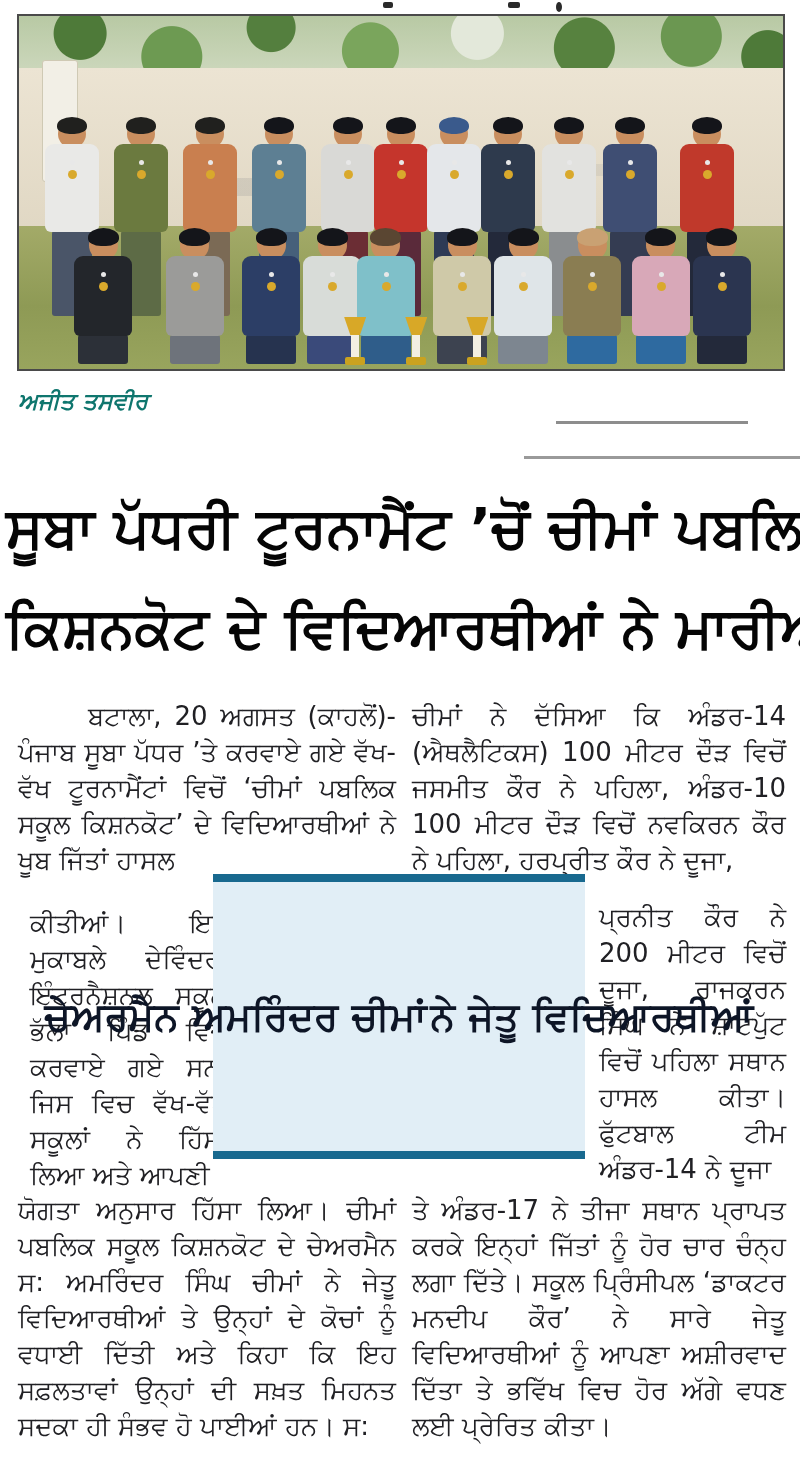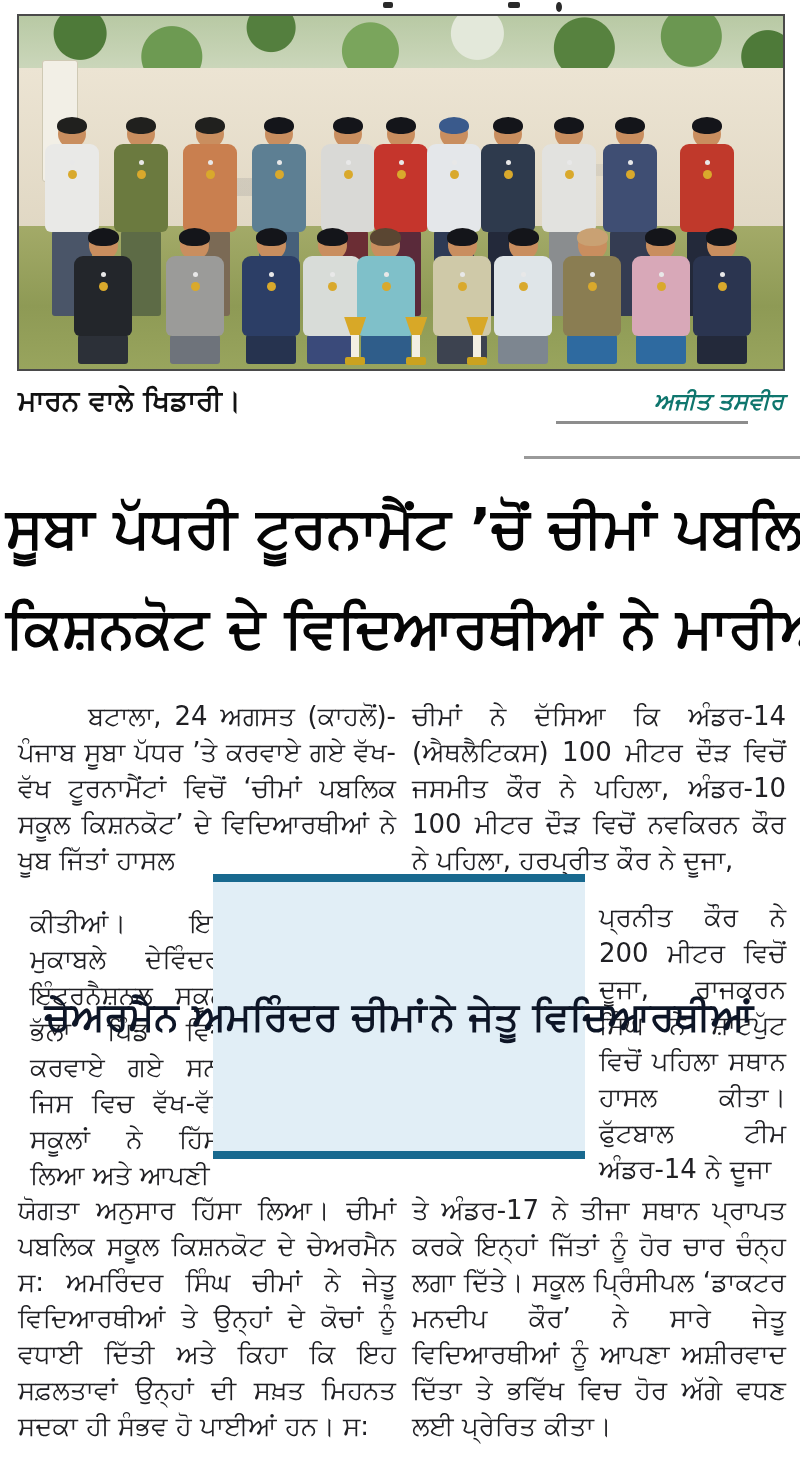--- a/index.html
+++ b/index.html
@@ -309,34 +309,33 @@
       <div class="trophy" style="left: 60%;">
         <div class="cup"></div>
         <div class="stem"></div>
         <div class="base"></div>
       </div>
     </div>
 </div>
 
 <div class="caption">
   <div class="caption-row2">
-    <span>ਮਾਰਨ ਵਾਲੇ ਖਿਡਾਰੀ।</span>
     <span class="credit">ਅਜੀਤ ਤਸਵੀਰ</span>
   </div>
 </div>
 
 <div class="rule-a"></div>
 <div class="rule-b"></div>
 
 <div class="headline">
   <div class="hl">ਸੂਬਾ ਪੱਧਰੀ ਟੂਰਨਾਮੈਂਟ ’ਚੋਂ ਚੀਮਾਂ ਪਬਲਿਕ ਸਕੂਲ</div>
   <div class="hl">ਕਿਸ਼ਨਕੋਟ ਦੇ ਵਿਦਿਆਰਥੀਆਂ ਨੇ ਮਾਰੀਆਂ ਮੱਲਾਂ</div>
 </div>
 
-<div class="para p-left-top">ਬਟਾਲਾ, 24 ਅਗਸਤ (ਕਾਹਲੋਂ)- ਪੰਜਾਬ ਸੂਬਾ ਪੱਧਰ ’ਤੇ ਕਰਵਾਏ ਗਏ ਵੱਖ-ਵੱਖ ਟੂਰਨਾਮੈਂਟਾਂ ਵਿਚੋਂ ‘ਚੀਮਾਂ ਪਬਲਿਕ ਸਕੂਲ ਕਿਸ਼ਨਕੋਟ’ ਦੇ ਵਿਦਿਆਰਥੀਆਂ ਨੇ ਖੂਬ ਜਿੱਤਾਂ ਹਾਸਲ</div>
+<div class="para p-left-top">ਬਟਾਲਾ, 20 ਅਗਸਤ (ਕਾਹਲੋਂ)- ਪੰਜਾਬ ਸੂਬਾ ਪੱਧਰ ’ਤੇ ਕਰਵਾਏ ਗਏ ਵੱਖ-ਵੱਖ ਟੂਰਨਾਮੈਂਟਾਂ ਵਿਚੋਂ ‘ਚੀਮਾਂ ਪਬਲਿਕ ਸਕੂਲ ਕਿਸ਼ਨਕੋਟ’ ਦੇ ਵਿਦਿਆਰਥੀਆਂ ਨੇ ਖੂਬ ਜਿੱਤਾਂ ਹਾਸਲ</div>
 <div class="para p-left-narrow">ਕੀਤੀਆਂ। ਇਹ ਮੁਕਾਬਲੇ ਦੇਵਿੰਦਰਾ ਇੰਟਰਨੈਸ਼ਨਲ ਸਕੂਲ ਭੱਲਾ ਪਿੰਡ ਵਿਚ ਕਰਵਾਏ ਗਏ ਸਨ, ਜਿਸ ਵਿਚ ਵੱਖ-ਵੱਖ ਸਕੂਲਾਂ ਨੇ ਹਿੱਸਾ ਲਿਆ ਅਤੇ ਆਪਣੀ</div>
 <div class="para p-left-bottom">ਯੋਗਤਾ ਅਨੁਸਾਰ ਹਿੱਸਾ ਲਿਆ। ਚੀਮਾਂ ਪਬਲਿਕ ਸਕੂਲ ਕਿਸ਼ਨਕੋਟ ਦੇ ਚੇਅਰਮੈਨ ਸ: ਅਮਰਿੰਦਰ ਸਿੰਘ ਚੀਮਾਂ ਨੇ ਜੇਤੂ ਵਿਦਿਆਰਥੀਆਂ ਤੇ ਉਨ੍ਹਾਂ ਦੇ ਕੋਚਾਂ ਨੂੰ ਵਧਾਈ ਦਿੱਤੀ ਅਤੇ ਕਿਹਾ ਕਿ ਇਹ ਸਫ਼ਲਤਾਵਾਂ ਉਨ੍ਹਾਂ ਦੀ ਸਖ਼ਤ ਮਿਹਨਤ ਸਦਕਾ ਹੀ ਸੰਭਵ ਹੋ ਪਾਈਆਂ ਹਨ। ਸ:</div>
 
 <div class="para p-right-top">ਚੀਮਾਂ ਨੇ ਦੱਸਿਆ ਕਿ ਅੰਡਰ-14 (ਐਥਲੈਟਿਕਸ) 100 ਮੀਟਰ ਦੌੜ ਵਿਚੋਂ ਜਸਮੀਤ ਕੌਰ ਨੇ ਪਹਿਲਾ, ਅੰਡਰ-10 100 ਮੀਟਰ ਦੌੜ ਵਿਚੋਂ ਨਵਕਿਰਨ ਕੌਰ ਨੇ ਪਹਿਲਾ, ਹਰਪ੍ਰੀਤ ਕੌਰ ਨੇ ਦੂਜਾ,</div>
 <div class="para p-right-narrow">ਪ੍ਰਨੀਤ ਕੌਰ ਨੇ 200 ਮੀਟਰ ਵਿਚੋਂ ਦੂਜਾ, ਰਾਜਕਰਨ ਸਿੰਘ ਨੇ ਸ਼ਾਟਪੁੱਟ ਵਿਚੋਂ ਪਹਿਲਾ ਸਥਾਨ ਹਾਸਲ ਕੀਤਾ। ਫੁੱਟਬਾਲ ਟੀਮ ਅੰਡਰ-14 ਨੇ ਦੂਜਾ</div>
 <div class="para p-right-bottom">ਤੇ ਅੰਡਰ-17 ਨੇ ਤੀਜਾ ਸਥਾਨ ਪ੍ਰਾਪਤ ਕਰਕੇ ਇਨ੍ਹਾਂ ਜਿੱਤਾਂ ਨੂੰ ਹੋਰ ਚਾਰ ਚੰਨ੍ਹ ਲਗਾ ਦਿੱਤੇ। ਸਕੂਲ ਪ੍ਰਿੰਸੀਪਲ ‘ਡਾਕਟਰ ਮਨਦੀਪ ਕੌਰ’ ਨੇ ਸਾਰੇ ਜੇਤੂ ਵਿਦਿਆਰਥੀਆਂ ਨੂੰ ਆਪਣਾ ਅਸ਼ੀਰਵਾਦ ਦਿੱਤਾ ਤੇ ਭਵਿੱਖ ਵਿਚ ਹੋਰ ਅੱਗੇ ਵਧਣ ਲਈ ਪ੍ਰੇਰਿਤ ਕੀਤਾ।</div>
 
 <div class="pullquote">
   <span>ਚੇਅਰਮੈਨ ਅਮਰਿੰਦਰ ਚੀਮਾਂ</span>
   <span>ਨੇ ਜੇਤੂ ਵਿਦਿਆਰਥੀਆਂ</span>

